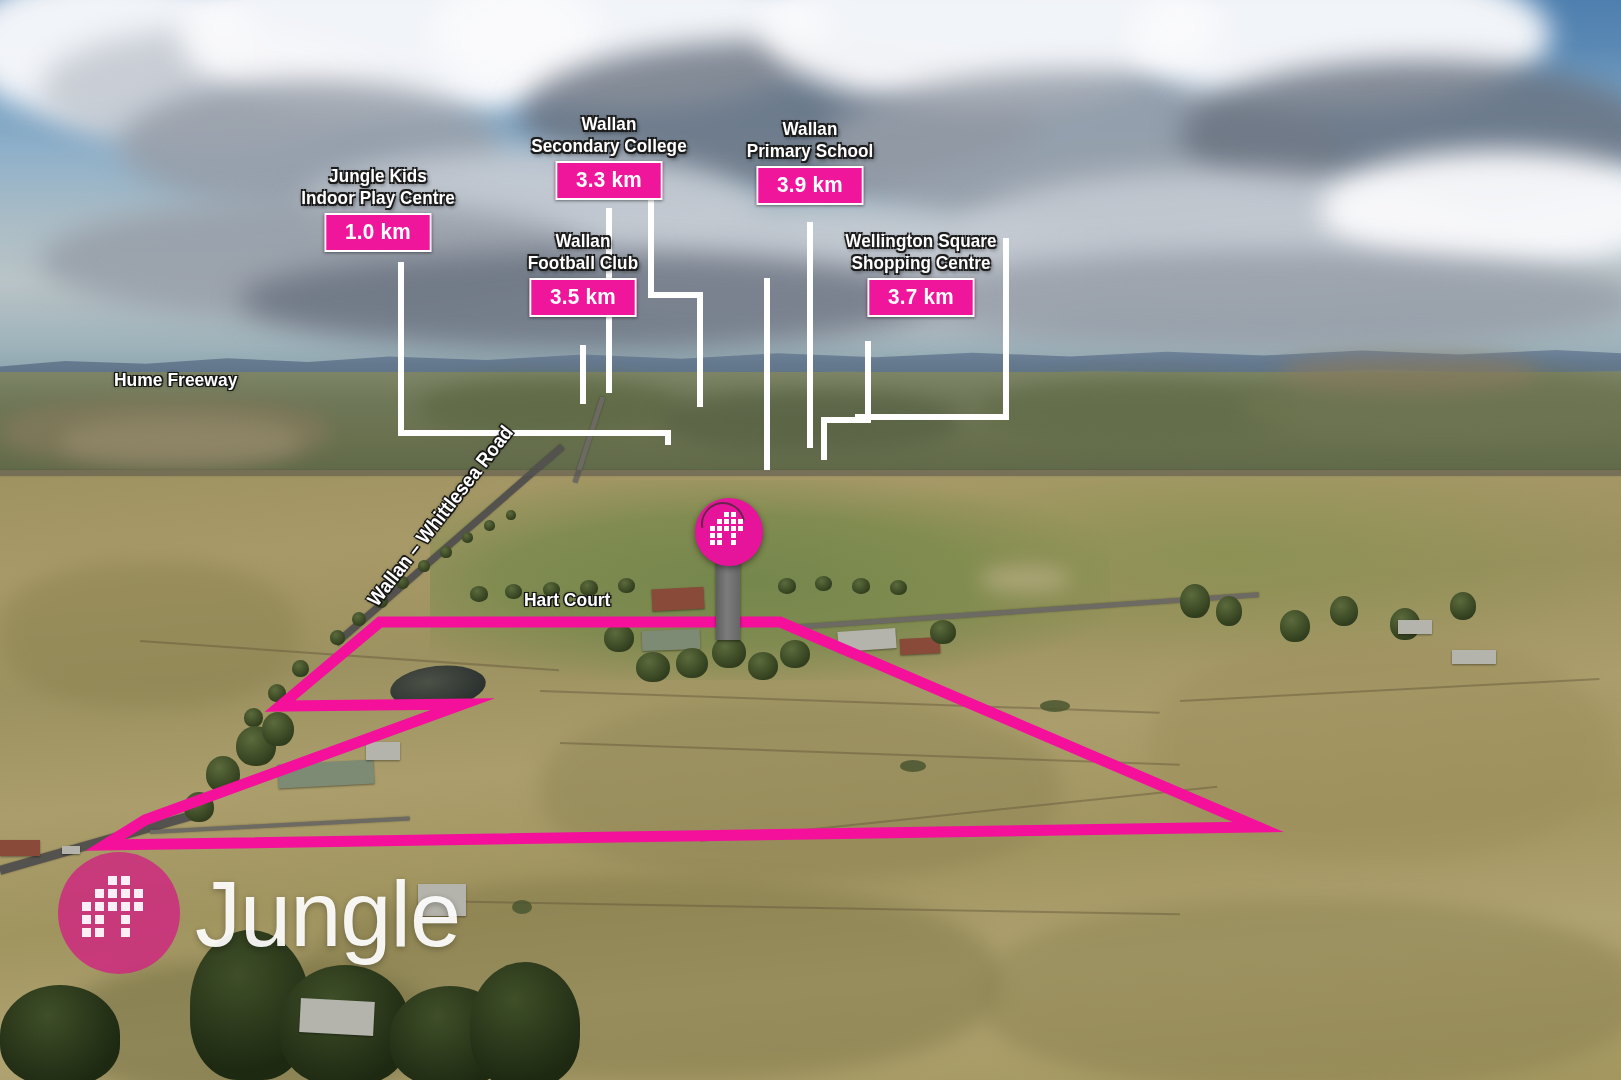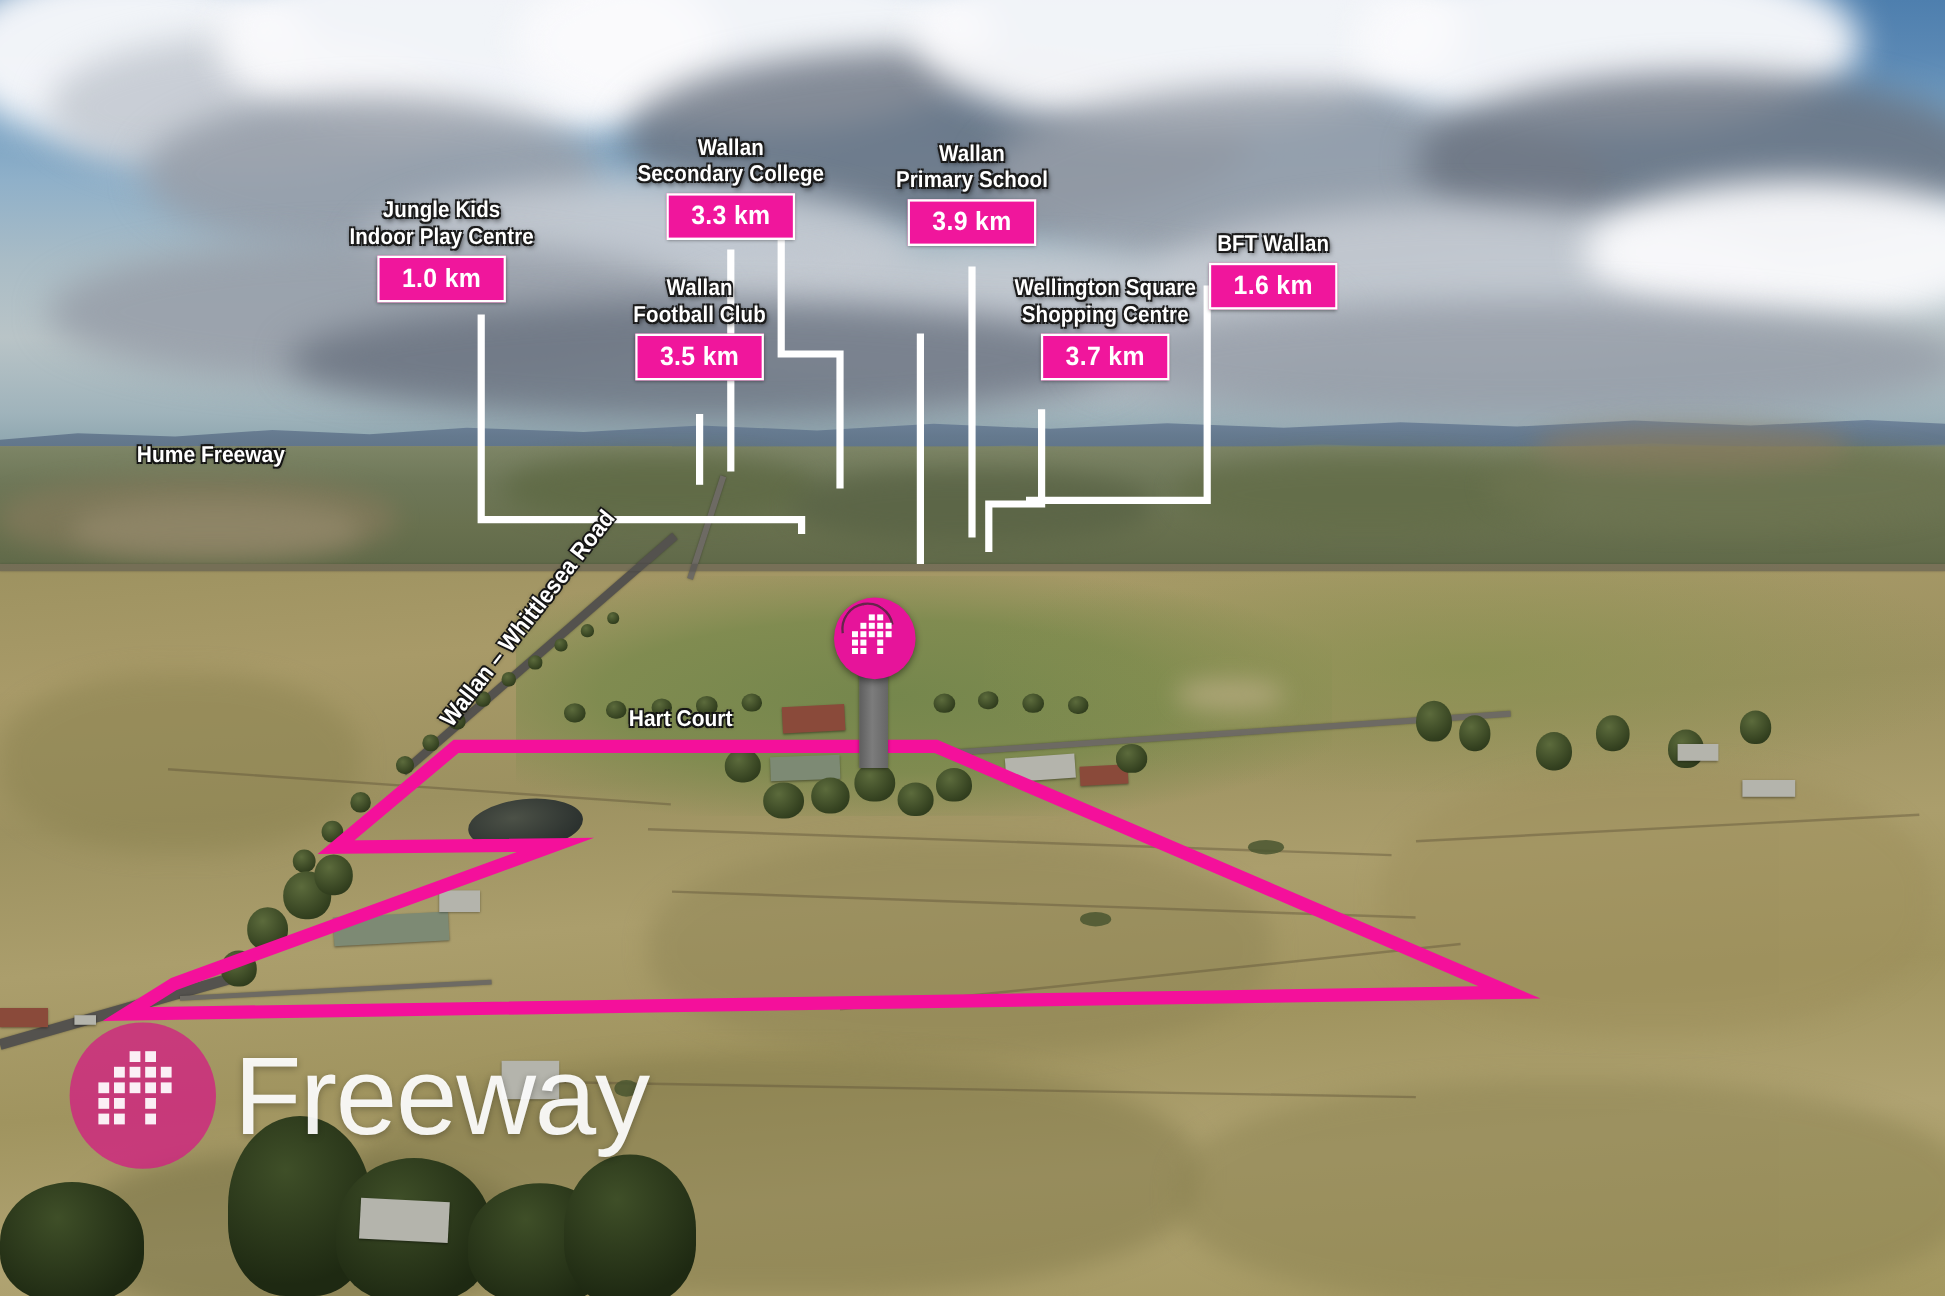--- a/index.html
+++ b/index.html
@@ -361,21 +361,21 @@
       <path d="M767,278 L767,470"></path>
 
       <path d="M810,222 L810,448"></path>
 
       <path d="M868,341 L868,420 L824,420 L824,460"></path>
 
       <path d="M1006,238 L1006,417 L855,417"></path>
     </g>
   </svg>
 
-  <div class="callout" style="left:252px;top:165px;width:232px;">
+  <div class="callout" style="left:262px;top:165px;width:232px;">
     <div class="cap">Jungle Kids</div>
     <div class="cap">Indoor Play Centre</div>
     <div class="badge" style="width:110px;">1.0 km</div>
   </div>
 
   <div class="callout" style="left:461px;top:113px;width:296px;">
     <div class="cap">Wallan</div>
     <div class="cap">Secondary College</div>
     <div class="badge" style="width:110px;">3.3 km</div>
   </div>
@@ -393,24 +393,20 @@
     <div class="cap">Primary School</div>
     <div class="badge" style="width:110px;">3.9 km</div>
   </div>
 
   <div class="callout" style="left:784px;top:230px;width:274px;">
     <div class="cap">Wellington Square</div>
     <div class="cap">Shopping Centre</div>
     <div class="badge" style="width:110px;">3.7 km</div>
   </div>
 
-  <div class="callout" style="left:951px;top:193px;width:220px;">
-    <div class="cap">BFT Wallan</div>
-    <div class="badge" style="width:110px;">1.6 km</div>
-  </div>
 
   <div class="roadname" style="left:114px;top:369px;font-size:19px;transform:scaleX(.92);">Hume Freeway</div>
 
   <div class="roadname" style="left:372px;top:592px;font-size:20px;transform:rotate(-52deg) scaleX(.92);">Wallan – Whittlesea Road</div>
 
   <div class="roadname" style="left:524px;top:589px;font-size:19px;transform:scaleX(.92);">Hart Court</div>
 
   <div id="pin-post"></div>
   <div id="pin-circle">
     <div class="swoosh"></div>
@@ -449,16 +445,16 @@
       <i style="left:26px;top:26px;width:9px;height:9px;"></i>
       <i style="left:39px;top:26px;width:9px;height:9px;"></i>
       <i style="left:52px;top:26px;width:9px;height:9px;"></i>
       <i style="left:0px;top:39px;width:9px;height:9px;"></i>
       <i style="left:13px;top:39px;width:9px;height:9px;"></i>
       <i style="left:39px;top:39px;width:9px;height:9px;"></i>
       <i style="left:0px;top:52px;width:9px;height:9px;"></i>
       <i style="left:13px;top:52px;width:9px;height:9px;"></i>
       <i style="left:39px;top:52px;width:9px;height:9px;"></i>
     </div>
-    <div id="brand-word">Freeway</div>
+    <div id="brand-word">Jungle</div>
   </div>
 
 </div>
 
 </body></html>

